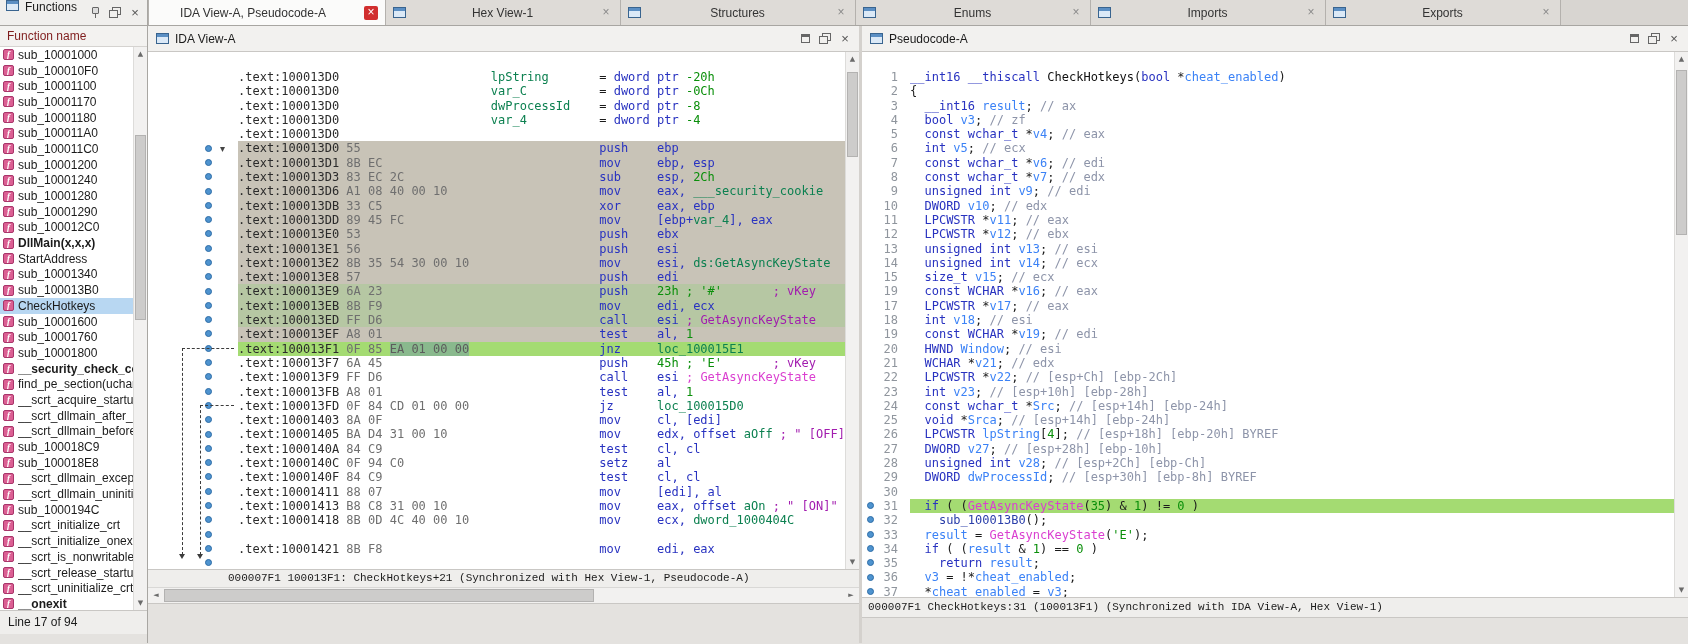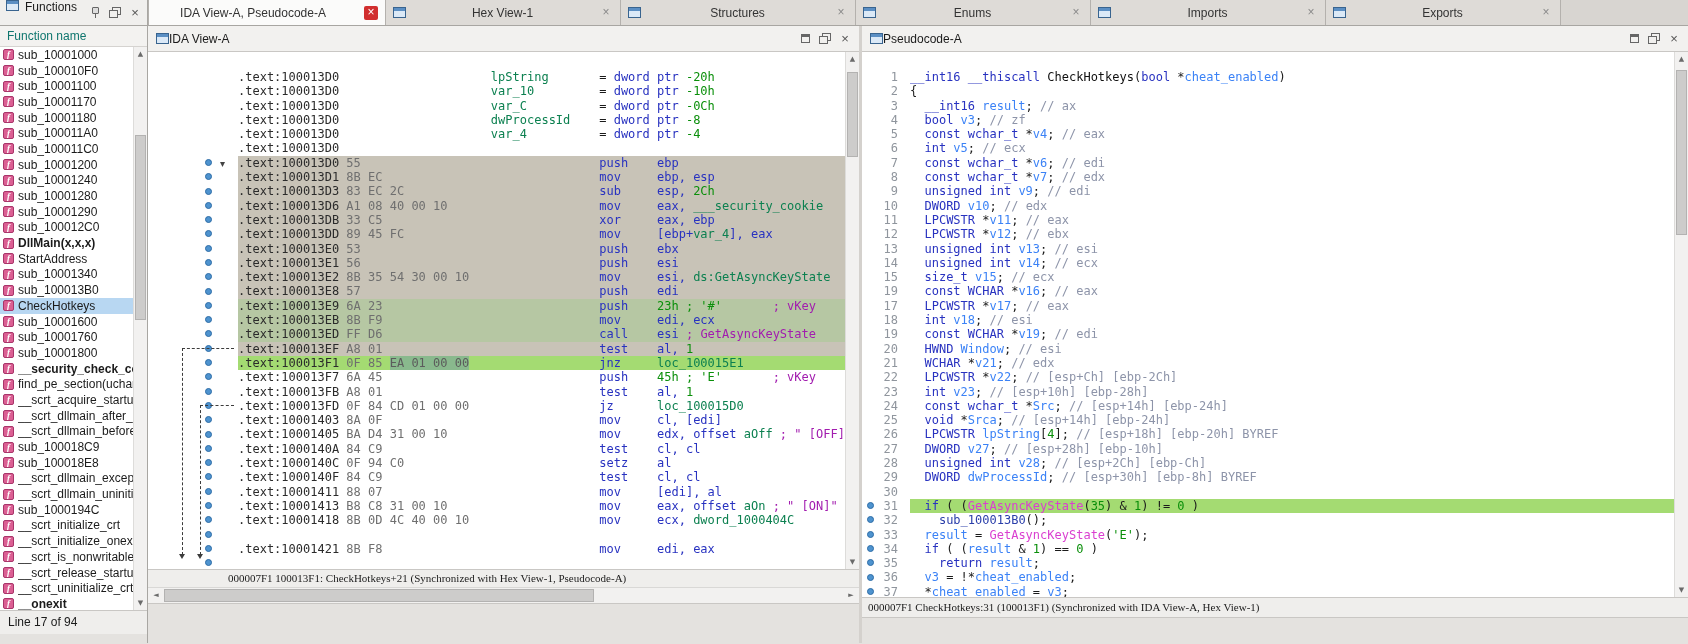--- a/index.html
+++ b/index.html
@@ -32,33 +32,33 @@
   .ic-restore::before{content:"";position:absolute;top:0;left:3px;width:7px;height:6px;border:1px solid #666}
   .ic-restore::after{content:"";position:absolute;top:3px;left:0;width:7px;height:6px;border:1px solid #666;background:#f1f0ee}
 
   
   .main{display:flex;height:617px}
   .leftcol{width:148px;flex:none;display:flex;flex-direction:column;background:#fff;border-right:1px solid #a8a6a2}
   .midcol{width:714px;flex:none;display:flex;flex-direction:column;background:#fff;border-right:3px solid #d4d1cd}
   .rightcol{flex:1;display:flex;flex-direction:column;background:#fff}
 
   
-  .colhdr{height:21px;flex:none;background:#f3f2f0;border-bottom:1px solid #d5d3d0;line-height:20px;padding-left:7px;color:#0f766e}
+  .colhdr{height:21px;flex:none;background:#f3f2f0;border-bottom:1px solid #d5d3d0;line-height:20px;padding-left:7px;color:#7f1d1d}
   .flist{flex:1;position:relative;overflow:hidden}
   .frow{height:15.7px;display:flex;align-items:center;padding-left:3px;white-space:nowrap;overflow:hidden}
   .frow.sel{background:#b8d7f2}
   .frow.bold .fname{font-weight:bold}
   .ficon{width:11px;height:11px;flex:none;background:#db5f93;border:1px solid #a8356a;border-radius:2px;color:#fff;font:italic bold 9px "Liberation Serif",serif;line-height:9px;text-align:center;margin-right:4px}
   .fname{overflow:hidden}
   .lstatus{height:24px;flex:none;background:#efeeec;border-top:1px solid #c9c7c4;line-height:23px;padding-left:8px;white-space:nowrap}
   .lfill{height:9px;flex:none;background:#e4e2df}
 
   
   .ptitle{height:26px;flex:none;background:#f2f1ef;border-bottom:1px solid #c9c7c4;display:flex;align-items:center;padding:0 8px}
-  .ptlabel{white-space:nowrap}
+  .ptlabel{margin-left:6px;white-space:nowrap}
   .pticons{margin-left:auto;display:flex;align-items:center;gap:9px}
 
   
   .codearea{position:relative;overflow:hidden;background:#fff}
   .dcode{height:517px}
   .pcode{height:545px}
   .codelines{padding-top:18px}
   .cline{display:flex;height:14.3px;font-family:"DejaVu Sans Mono",monospace;font-size:12px;line-height:14.3px}
   .gut{flex:none;position:relative}
   .dgut{width:90px}
@@ -86,21 +86,21 @@
   .jstub{position:absolute;height:0;border-top:1px dashed #3c3c3c}
   .jhead{position:absolute;width:0;height:0;border-left:3px solid transparent;border-right:3px solid transparent;border-top:5px solid #3c3c3c}
   #js1{left:34px;top:296px;width:52px}
   #ja1{left:34px;top:296px;height:207px}
   #jh1{left:31px;top:502px}
   #js2{left:52px;top:353px;width:34px}
   #ja2{left:52px;top:353px;height:150px}
   #jh2{left:49px;top:502px}
 
   
-  .pstatus{flex:none;background:#efeeec;border-top:1px solid #c9c7c4;font-family:Liberation Serif, serif;font-size:11px;white-space:nowrap;overflow:hidden}
+  .pstatus{flex:none;background:#efeeec;border-top:1px solid #c9c7c4;font-family:Liberation Mono, monospace;font-size:11px;white-space:nowrap;overflow:hidden}
   .dstatus{height:18px;line-height:17px;padding-left:80px}
   .rstatus{height:20px;line-height:19px;padding-left:6px}
   .filler{flex:1;background:#e4e2df;border-top:1px solid #c9c7c4}
   .hscroll{height:16px;flex:none;background:#f2f1f0;border-top:1px solid #d9d8d6;position:relative}
   .harr{position:absolute;top:0;width:16px;height:15px;text-align:center;font-size:7px;line-height:15px;color:#6a6a6a;font-family:"DejaVu Sans",sans-serif}
   .harr.left{left:0}.harr.right{right:0}
   .hthumb{position:absolute;left:16px;top:1px;bottom:1px;width:430px;background:#cdcccb;border:1px solid #b3b2b1}
   .vscroll{position:absolute;top:0;right:0;bottom:0;width:14px;background:#f2f1f0;border-left:1px solid #dddcda}
   .varr{position:absolute;left:0;width:13px;height:14px;text-align:center;font-size:7px;line-height:14px;color:#6a6a6a;font-family:"DejaVu Sans",sans-serif}
   .varr.up{top:0}.varr.down{bottom:0}
@@ -327,24 +327,20 @@
         </span>
     </div>
     <div class="codearea dcode">
       <div class="codelines" id="disasm-lines">
           <div class="cline">
             <span class="gut dgut"></span>
             <span class="ctext"><span class="tk-a ca">.text:100013D0</span><span class="cpad"></span><span class="tk-n cvar">lpString</span><span class="tk-t">= </span><span class="tk-k">dword ptr </span><span class="tk-g">-20h</span></span>
           </div>
           <div class="cline">
             <span class="gut dgut"></span>
-            <span class="ctext"><span class="tk-a ca">.text:100013D0</span><span class="cpad"></span><span class="tk-n cvar">var_10</span><span class="tk-t">= </span><span class="tk-k">dword ptr </span><span class="tk-g">-10h</span></span>
-          </div>
-          <div class="cline">
-            <span class="gut dgut"></span>
             <span class="ctext"><span class="tk-a ca">.text:100013D0</span><span class="cpad"></span><span class="tk-n cvar">var_C</span><span class="tk-t">= </span><span class="tk-k">dword ptr </span><span class="tk-g">-0Ch</span></span>
           </div>
           <div class="cline">
             <span class="gut dgut"></span>
             <span class="ctext"><span class="tk-a ca">.text:100013D0</span><span class="cpad"></span><span class="tk-n cvar">dwProcessId</span><span class="tk-t">= </span><span class="tk-k">dword ptr </span><span class="tk-g">-8</span></span>
           </div>
           <div class="cline">
             <span class="gut dgut"></span>
             <span class="ctext"><span class="tk-a ca">.text:100013D0</span><span class="cpad"></span><span class="tk-n cvar">var_4</span><span class="tk-t">= </span><span class="tk-k">dword ptr </span><span class="tk-g">-4</span></span>
           </div>
@@ -441,20 +437,26 @@
             <span class="gut dgut">
               <span class="dot"></span>
             </span>
             <span class="ctext bg-cur"><span class="tk-a ca">.text:100013F1</span><span class="cb"><span class="tk-b">0F 85 </span><span class="tk-s">EA 01 00 00</span></span><span class="tk-k cm">jnz</span><span class="tk-n">loc_100015E1</span></span>
           </div>
           <div class="cline">
             <span class="gut dgut">
               <span class="dot"></span>
             </span>
             <span class="ctext"><span class="tk-a ca">.text:100013F7</span><span class="cb"><span class="tk-b">6A 45</span></span><span class="tk-k cm">push</span><span class="tk-g">45h ; 'E'</span><span class="tk-t">       </span><span class="tk-c">; vKey</span></span>
+          </div>
+          <div class="cline">
+            <span class="gut dgut">
+              <span class="dot"></span>
+            </span>
+            <span class="ctext"><span class="tk-a ca">.text:100013F9</span><span class="cb"><span class="tk-b">FF D6</span></span><span class="tk-k cm">call</span><span class="tk-k">esi</span><span class="tk-t"> </span><span class="tk-i">; GetAsyncKeyState</span></span>
           </div>
           <div class="cline">
             <span class="gut dgut">
               <span class="dot"></span>
             </span>
             <span class="ctext"><span class="tk-a ca">.text:100013FB</span><span class="cb"><span class="tk-b">A8 01</span></span><span class="tk-k cm">test</span><span class="tk-k">al, </span><span class="tk-g">1</span></span>
           </div>
           <div class="cline">
             <span class="gut dgut">
               <span class="dot"></span>

